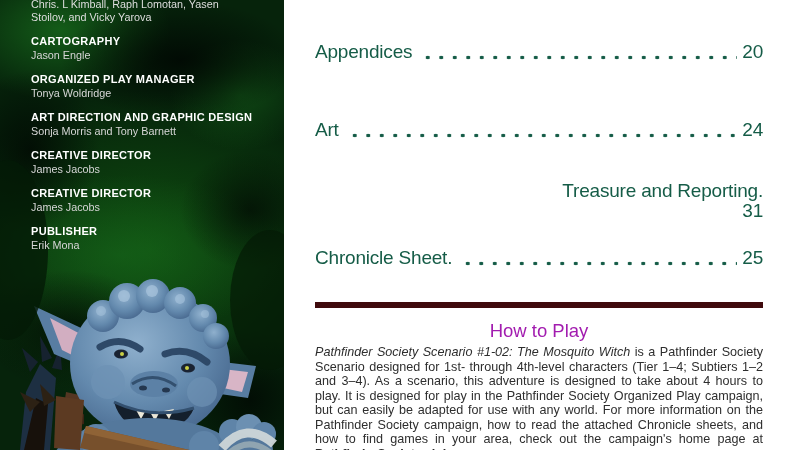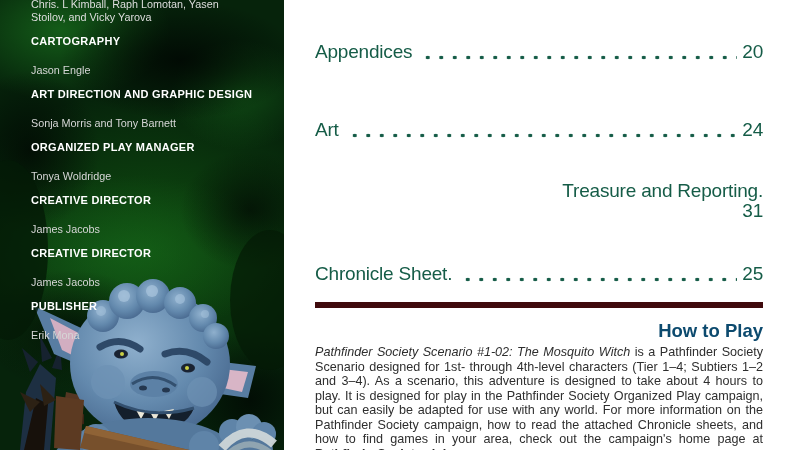--- a/index.html
+++ b/index.html
@@ -44,21 +44,21 @@
     font-size: 11px;
     font-weight: bold;
     letter-spacing: 0.3px;
     color: #ffffff;
     line-height: 13px;
   }
   .credit-names {
     font-size: 10.8px;
     color: #d6d6d6;
     line-height: 13px;
-    margin-top: 16px;
+    margin-top: 1px;
   }
 
   
   .content {
     position: absolute;
     left: 284px; top: 0;
     width: 516px; height: 450px;
     background: #ffffff;
   }
   .col { position: absolute; left: 31px; width: 448px; }
@@ -84,34 +84,34 @@
     background-image: radial-gradient(circle, var(--toc-green) 1.7px, rgba(0,0,0,0) 2.1px);
     background-size: 13.5px 5px;
     background-repeat: repeat-x;
     background-position: left bottom 2px;
   }
   .toc-entry .pagenum { white-space: nowrap; }
 
   .toc-row-0 { top: 42px; }
   .toc-row-1 { top: 120px; }
   .toc-row-2 { top: 181px; flex-direction: column; }
-  .toc-row-3 { top: 264px; }
+  .toc-row-3 { top: 248px; }
 
   .section-rule {
     top: 302px;
     height: 6px;
     background: var(--rule-maroon);
   }
 
   .htp-heading {
     top: 320px;
-    text-align: right;
+    text-align: center;
     font-size: 18.5px;
-    font-weight: bold;
-    color: #0c4a6e;
+    font-weight: normal;
+    color: #a21caf;
     line-height: 22px;
   }
 
   .htp-para {
     top: 345px;
     font-size: 12.6px;
     line-height: 14.5px;
     color: #2e2e2e;
     text-align: justify;
   }
@@ -232,26 +232,26 @@
     </svg>
 
     <div class="credits">
       <div class="cont-names">Chris. L Kimball, Raph Lomotan, Yasen Stoilov, and Vicky Yarova</div>
 
       <div class="credit-section">
         <div class="credit-title">CARTOGRAPHY</div>
         <div class="credit-names">Jason Engle</div>
       </div>
       <div class="credit-section">
+        <div class="credit-title">ORGANIZED PLAY MANAGER</div>
+        <div class="credit-names">Tonya Woldridge</div>
+      </div>
+      <div class="credit-section">
         <div class="credit-title">ART DIRECTION AND GRAPHIC DESIGN</div>
         <div class="credit-names">Sonja Morris and Tony Barnett</div>
-      </div>
-      <div class="credit-section">
-        <div class="credit-title">ORGANIZED PLAY MANAGER</div>
-        <div class="credit-names">Tonya Woldridge</div>
       </div>
       <div class="credit-section">
         <div class="credit-title">CREATIVE DIRECTOR</div>
         <div class="credit-names">James Jacobs</div>
       </div>
       <div class="credit-section">
         <div class="credit-title">CREATIVE DIRECTOR</div>
         <div class="credit-names">James Jacobs</div>
       </div>
       <div class="credit-section">

